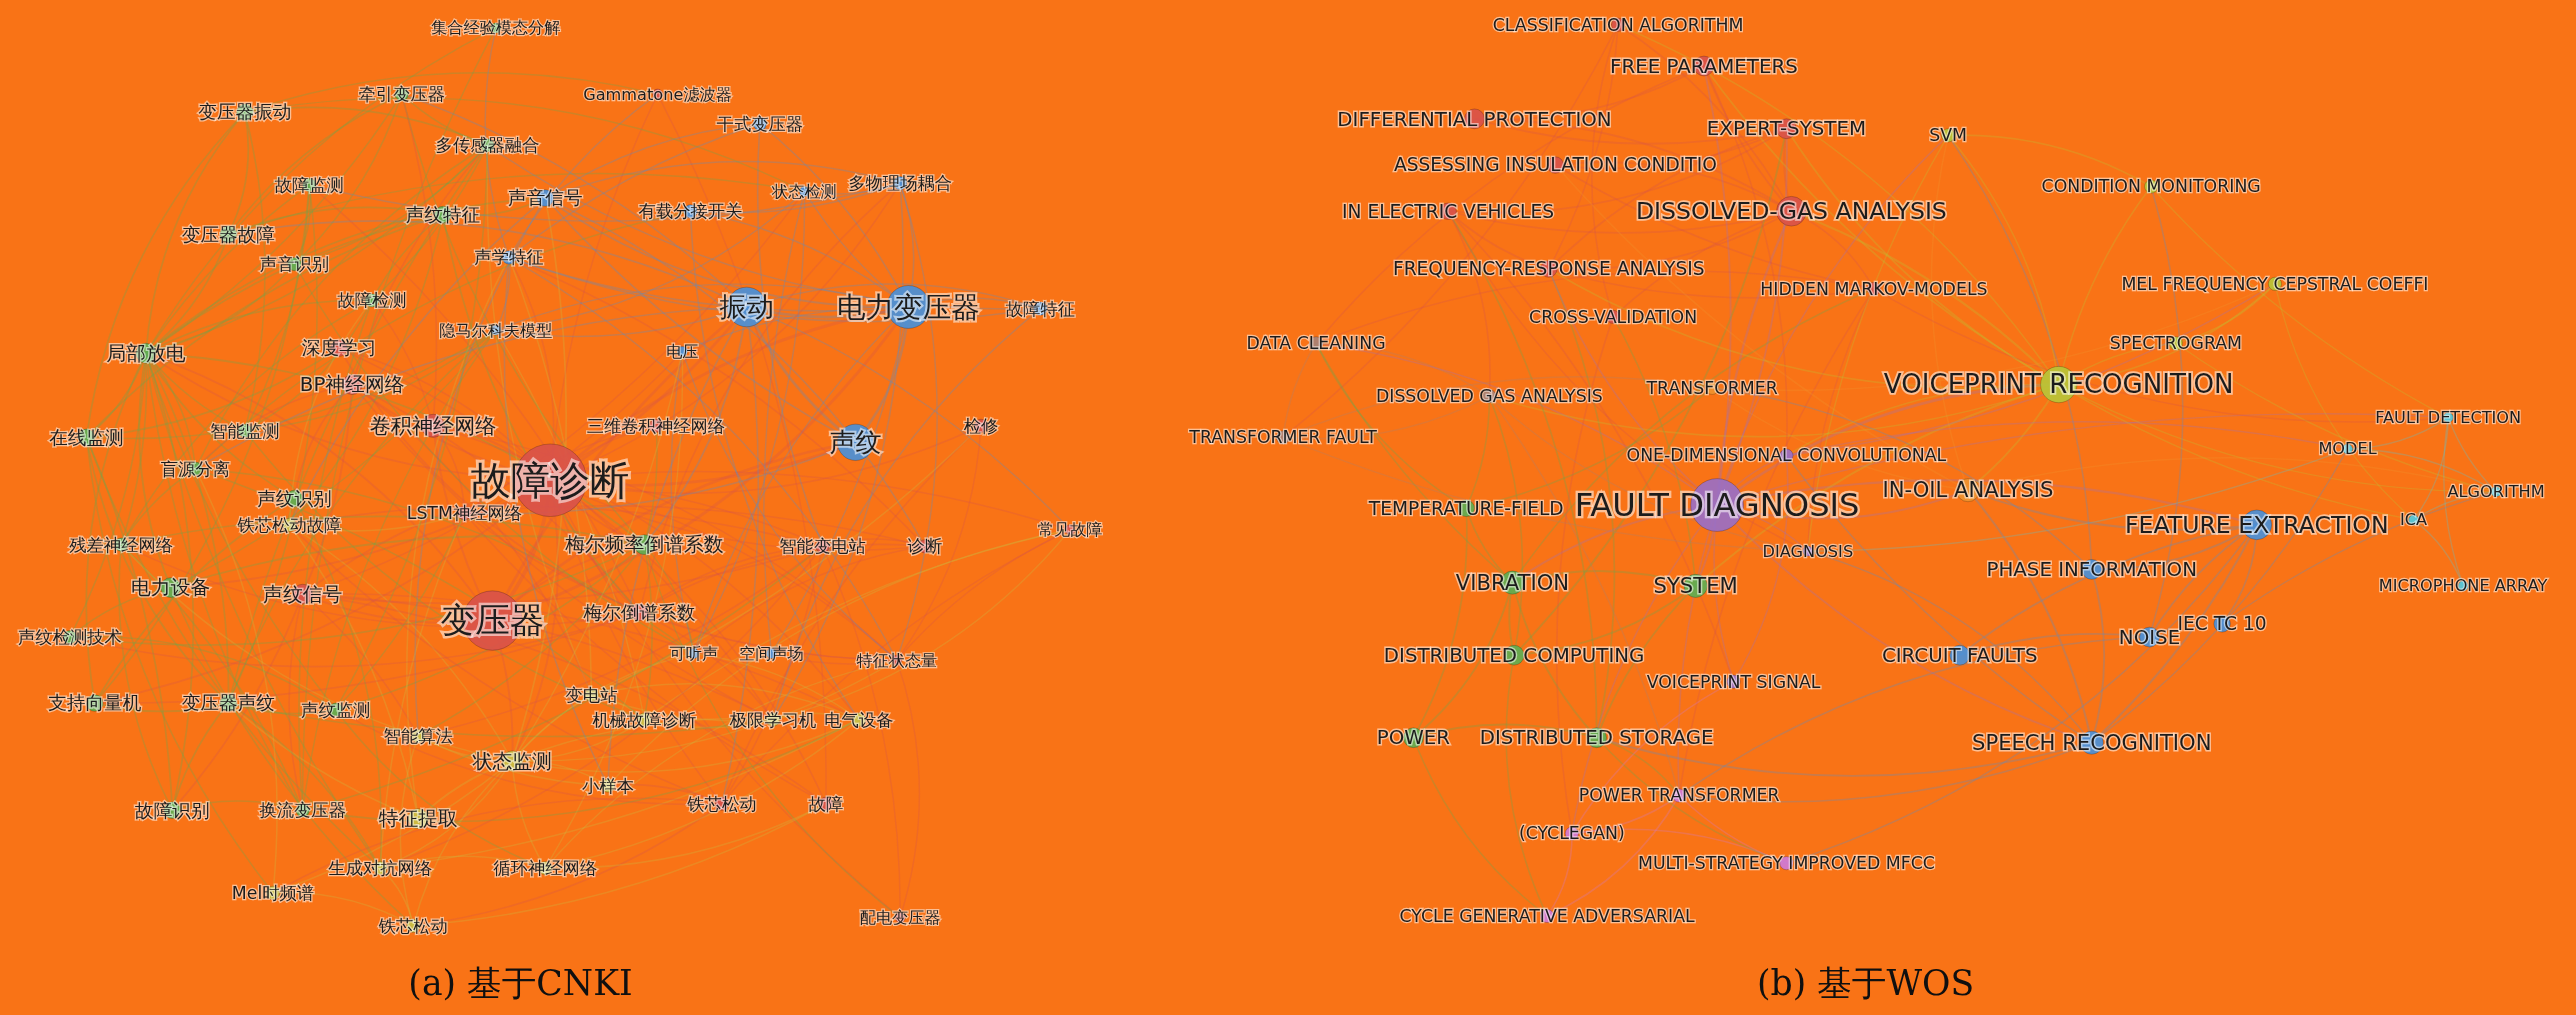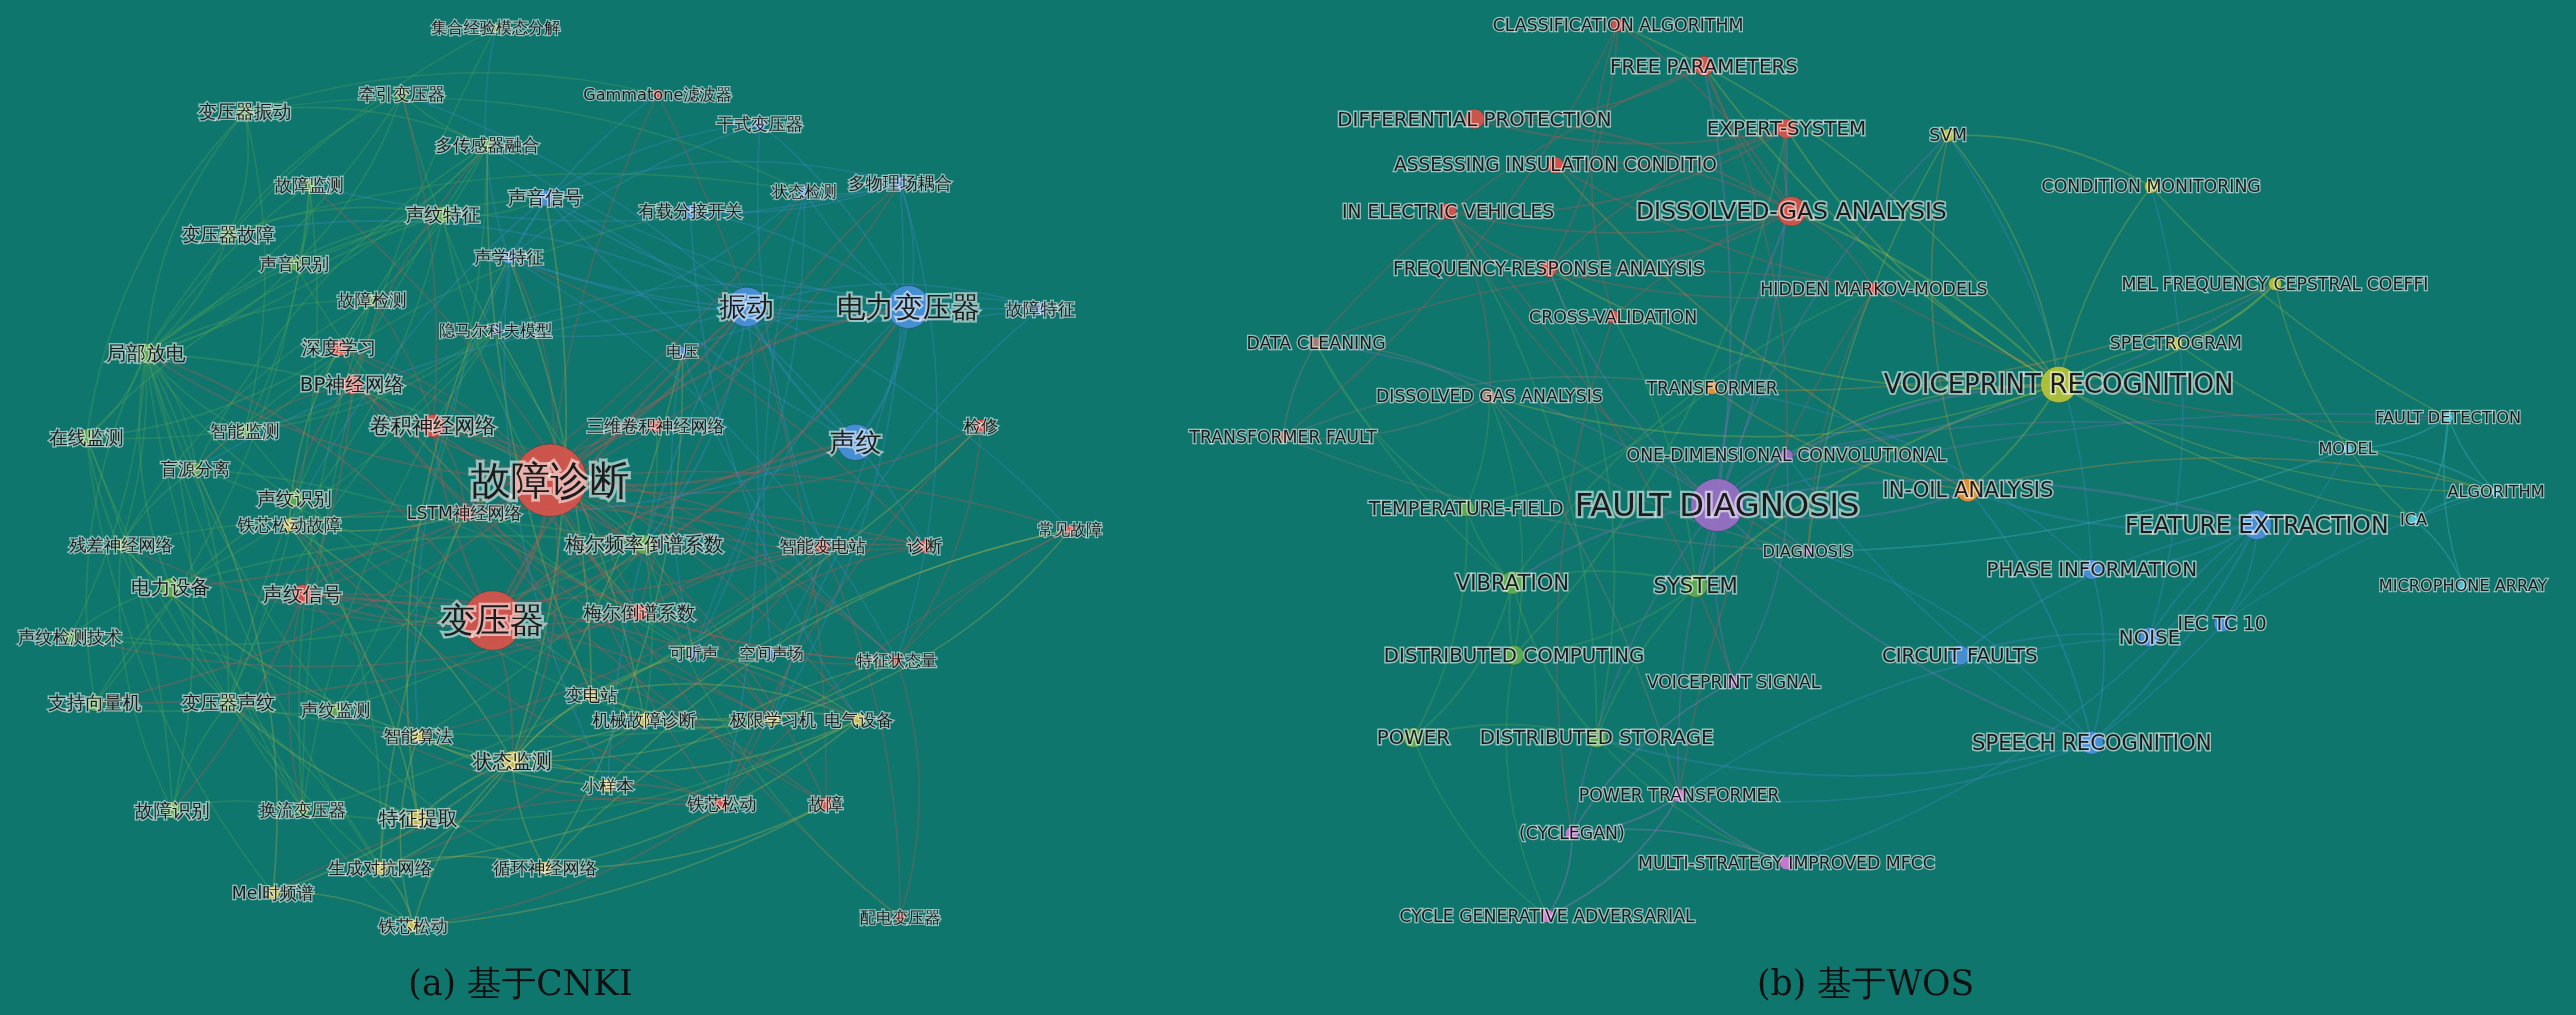--- a/index.html
+++ b/index.html
@@ -1,20 +1,20 @@
 <!DOCTYPE html>
 <html style="font-size:12.3px"><head>
 <meta charset="utf-8">
 <style>
   html, body { margin: 0; padding: 0; background: #ffffff; }
   .figure {
     position: relative;
     width: 2576px;
     height: 1015px;
-    background: #0f766e;
+    background: #f97316;
     overflow: hidden;
     font-family: "DejaVu Sans", "Liberation Sans", sans-serif;
   }
   svg { display: block; width: 2576px; height: 1015px; }
   path.edge { fill: none; }
   circle.node-dot { stroke: rgba(0,0,0,0.25); stroke-width: 0.5; }
   text.node-label {
     font-family: "DejaVu Sans", "Liberation Sans", sans-serif;
     fill: #1c1c1c;
     text-anchor: middle;

